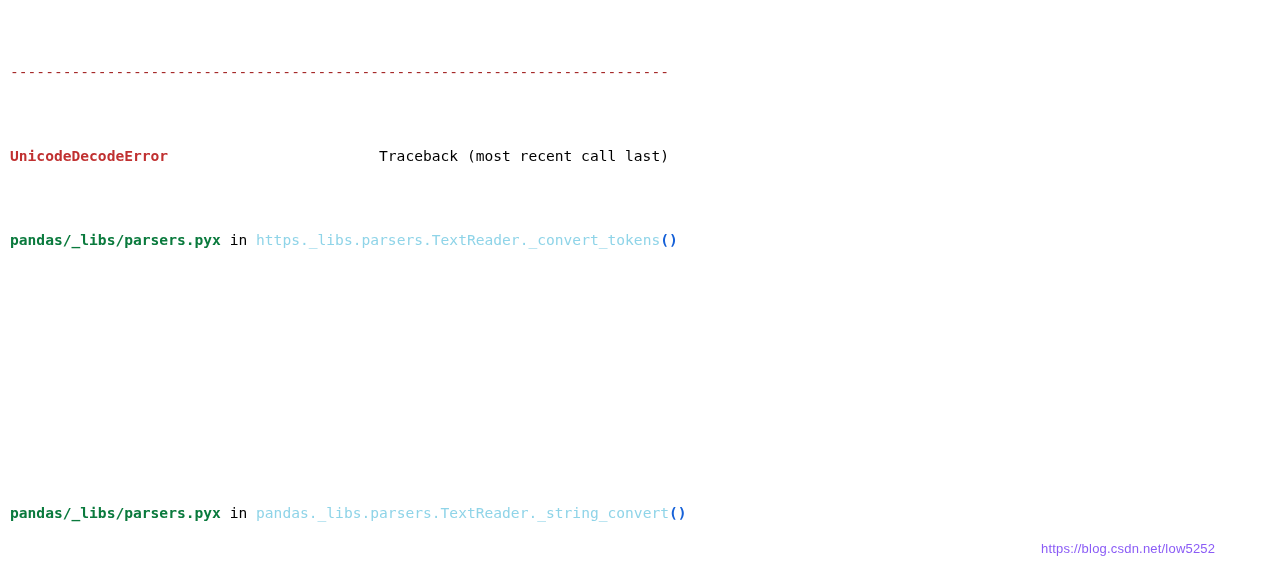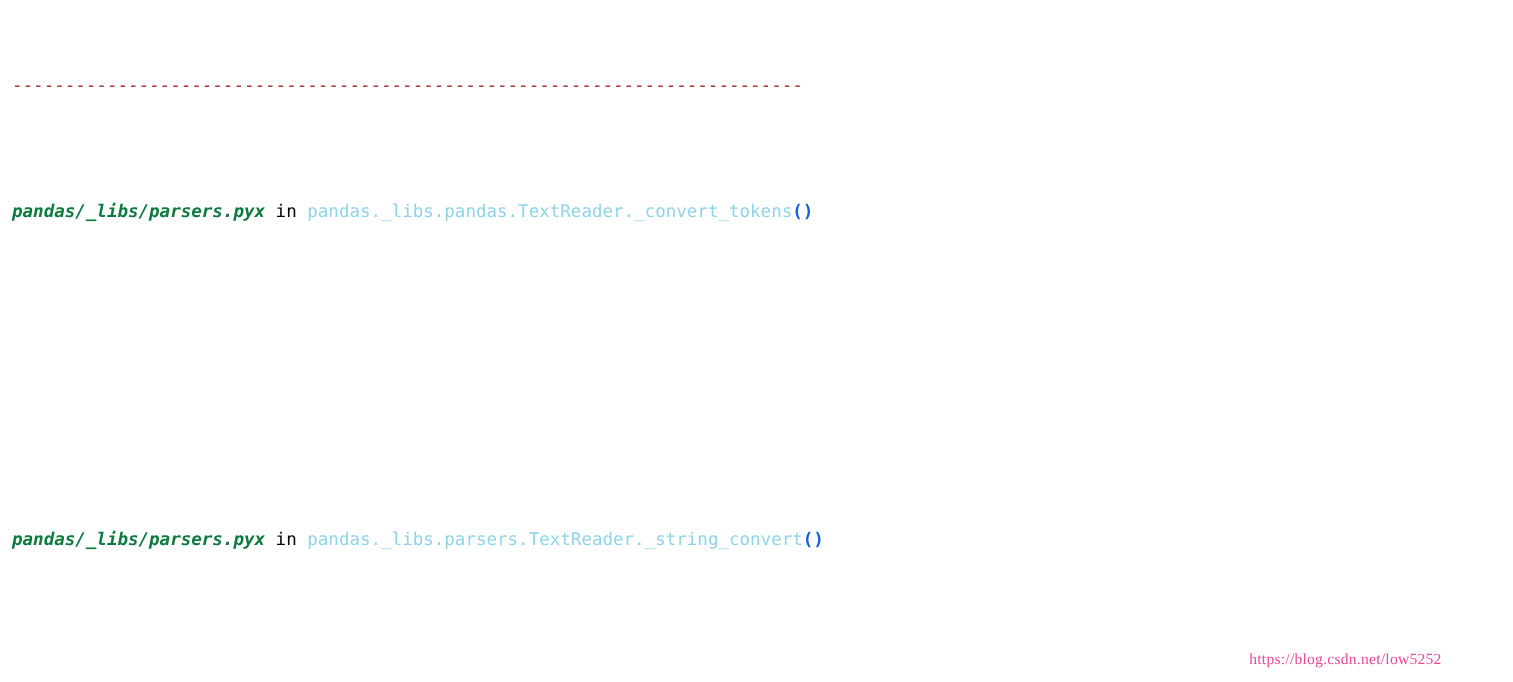--- a/index.html
+++ b/index.html
@@ -28,45 +28,46 @@
     white-space: pre;
   }
 
   .ln { display: block; white-space: pre; height: 21px; }
   .ln.blank { height: 21px; }
 
   
   .hr        { color: #a52929; letter-spacing: 0px; }
   .errname   { color: #c03030; font-weight: bold; }
   .plain     { color: #000000; }
-  .fileref   { color: #0a7a3d; font-weight: bold; font-style: italic; }
+  .fileref   { color: #0a7a3d; font-weight: bold; }
   .funcname  { color: #8fd4e8; }
   .paren     { color: #1661d8; font-weight: bold; }
 
   #watermark {
     position: absolute;
     left: 1041px;
     top: 538px;
-    color: #ec4899;
-    font-family: Liberation Serif, serif;
+    color: #8b5cf6;
+    font-family: Liberation Sans, sans-serif;
     font-size: 13px;
     letter-spacing: 0.2px;
     white-space: pre;
     pointer-events: none;
   }
 </style>
 </head>
 <body>
 
 <div id="traceback">
 
   <span class="ln"><span class="hr">---------------------------------------------------------------------------</span></span>
 
+  <span class="ln"><span class="errname">UnicodeDecodeError</span><span class="plain">                        </span><span class="plain">Traceback (most recent call last)</span></span>
 
-  <span class="ln"><span class="fileref">pandas/_libs/parsers.pyx</span><span class="plain"> </span><span class="plain">in</span><span class="plain"> </span><span class="funcname">pandas._libs.pandas.TextReader._convert_tokens</span><span class="paren">()</span></span>
+  <span class="ln"><span class="fileref">pandas/_libs/parsers.pyx</span><span class="plain"> </span><span class="plain">in</span><span class="plain"> </span><span class="funcname">https._libs.parsers.TextReader._convert_tokens</span><span class="paren">()</span></span>
 
   <span class="ln blank"> </span>
 
 
   <span class="ln blank"> </span>
 
   <span class="ln"><span class="fileref">pandas/_libs/parsers.pyx</span><span class="plain"> </span><span class="plain">in</span><span class="plain"> </span><span class="funcname">pandas._libs.parsers.TextReader._string_convert</span><span class="paren">()</span></span>
 
   
 

